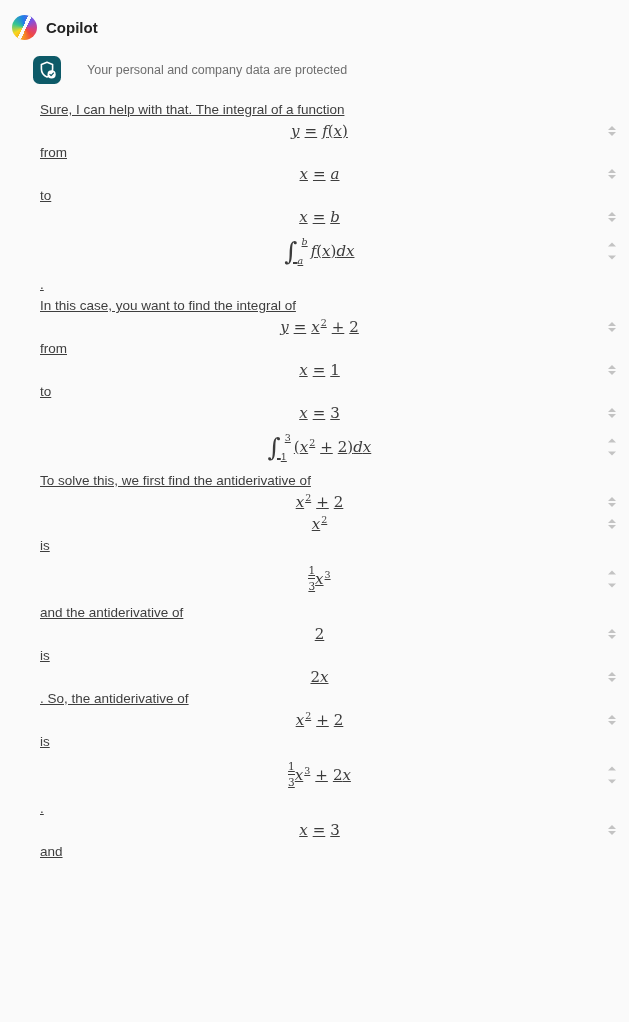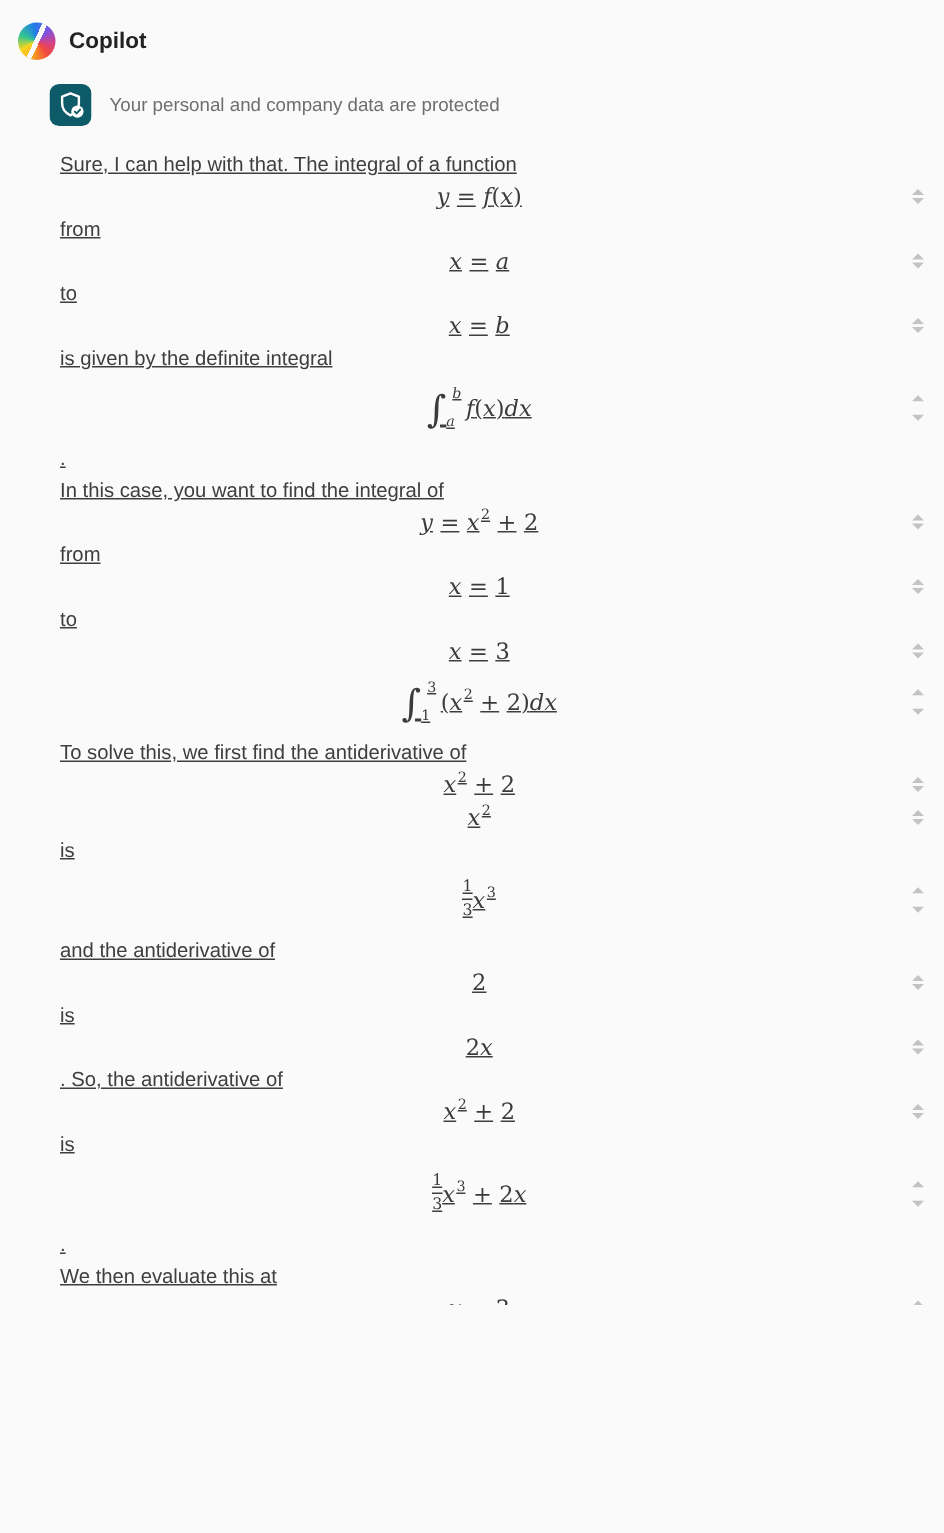--- a/index.html
+++ b/index.html
@@ -9,21 +9,21 @@
     font-family:"Liberation Sans",sans-serif;color:#3e3e3e;
   }
   
   .header{display:flex;align-items:center;gap:9px;padding-left:12px;height:26px;}
   .logo{width:25px;height:25px;border-radius:50%;position:relative;flex:0 0 auto;
     background:conic-gradient(from 140deg,#f04a3e 0deg,#f7a21d 55deg,#f9d71c 100deg,#35c690 150deg,#1f7fe8 210deg,#7f52e0 268deg,#d8417f 320deg,#f04a3e 360deg);}
   .logo::after{content:"";position:absolute;inset:0;border-radius:50%;
     background:linear-gradient(115deg,transparent 45%,#fafafa 45%,#fafafa 55%,transparent 55%);}
   .app-title{font-size:15px;font-weight:700;color:#222;}
   
-  .privacy{display:flex;align-items:center;gap:12px;margin:16px 0 0 33px;height:28px;}
+  .privacy{display:flex;align-items:center;gap:26px;margin:16px 0 0 33px;height:28px;}
   .shield{width:28px;height:28px;flex:0 0 auto;display:block;}
   .privacy-text{font-size:12.5px;color:#6e6e6e;}
   
   .blocks{margin-top:15px;}
   .row{position:relative;text-decoration:underline;}
   .text-row{padding-left:40px;font-size:13.5px;line-height:21px;color:#3e3e3e;}
   .math-row{height:22px;display:flex;align-items:center;justify-content:center;
     padding:0 30px 0 40px;}
   .math-row.display{height:46px;}
   .para-gap{}
@@ -106,21 +106,20 @@
         <span class="math">
           <span class="mi">x</span>
           <span class="mo">=</span>
           <span class="mi">b</span>
         </span>
         <span class="stepper">
           <span class="tri-up"></span>
           <span class="tri-down"></span>
         </span>
       </div>
-      <div class="row text-row">is given by the definite integral</div>
       <div class="row math-row display">
         <span class="math">
           <span class="mint">
             <span class="isym">∫</span>
             <span class="ilim">
               <span class="isup lim-it">b</span>
               <span class="isub lim-it">a</span>
             </span>
           </span>
           <span class="mi">f</span>
@@ -284,21 +283,20 @@
           <span class="mo">+</span>
           <span class="mn">2</span>
           <span class="mi">x</span>
         </span>
         <span class="stepper">
           <span class="tri-up"></span>
           <span class="tri-down"></span>
         </span>
       </div>
       <div class="row text-row">.</div>
-      <div class="row text-row para-gap">We then evaluate this at</div>
       <div class="row math-row">
         <span class="math">
           <span class="mi">x</span>
           <span class="mo">=</span>
           <span class="mn">3</span>
         </span>
         <span class="stepper">
           <span class="tri-up"></span>
           <span class="tri-down"></span>
         </span>

